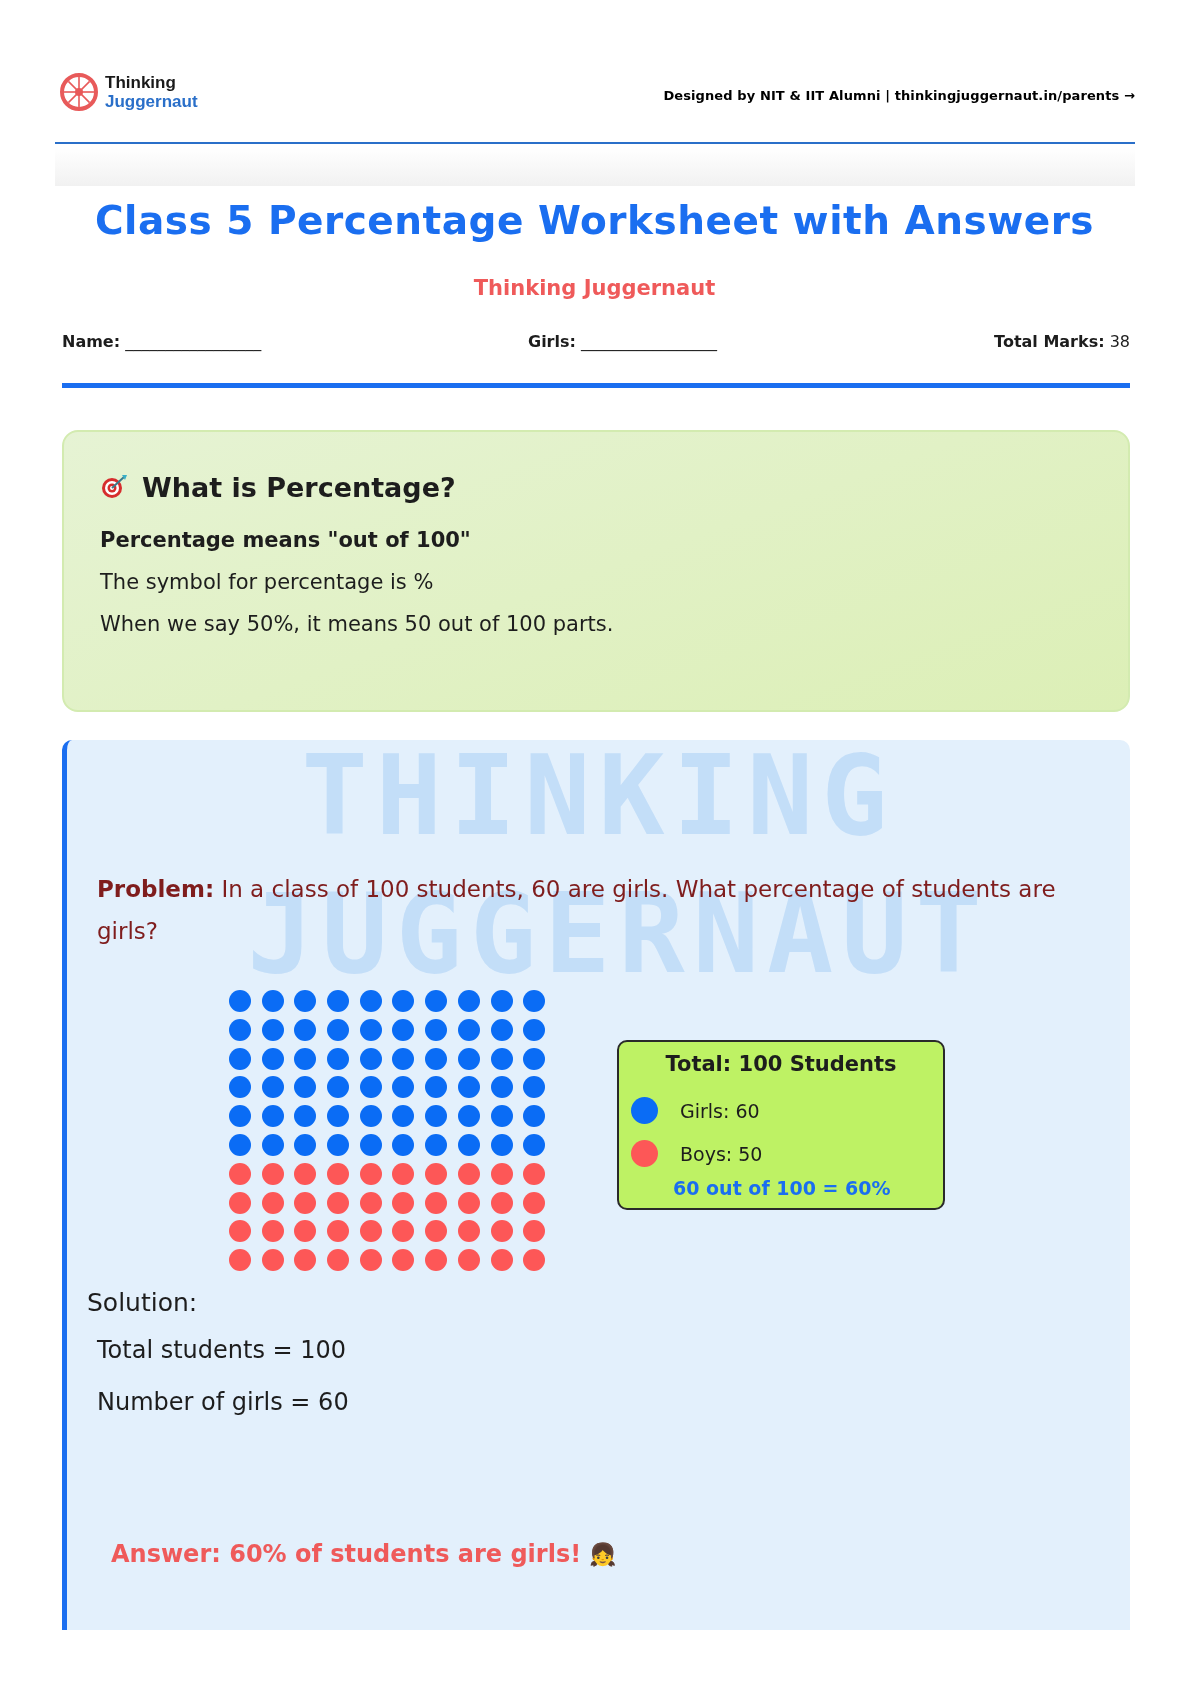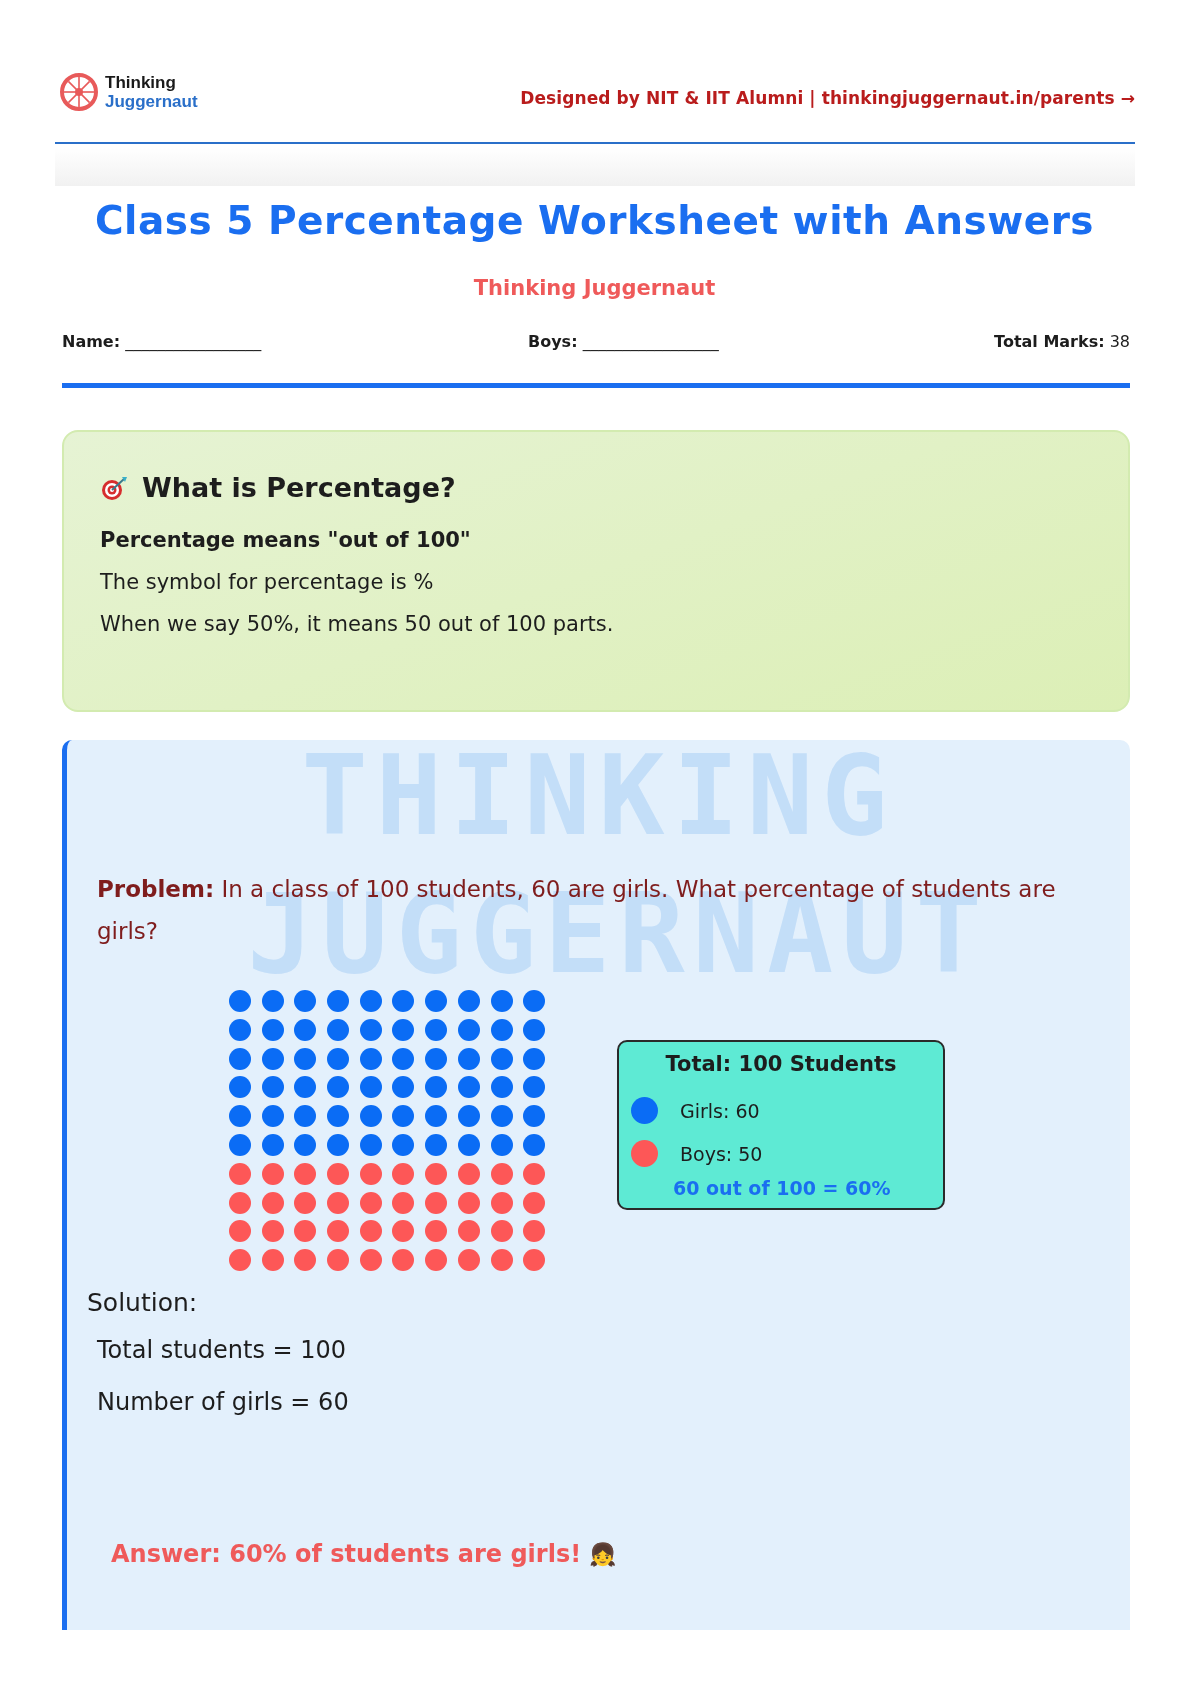--- a/index.html
+++ b/index.html
@@ -5,56 +5,56 @@
   * { box-sizing: border-box; margin: 0; padding: 0; }
   html, body { width: 1189px; height: 1683px; background: #ffffff; overflow: hidden; }
   body { position: relative; font-family: "DejaVu Sans", sans-serif; color: #1d1d1d; }
 
   .header { position: absolute; left: 55px; top: 62px; width: 1080px; height: 82px; border-bottom: 2px solid #2a6fc9; }
   .logo { position: absolute; left: 4px; top: 10px; display: flex; align-items: center; }
   .logo-mark { width: 40px; height: 40px; }
   .logo-text { margin-left: 6px; line-height: 19px; font-family: "Liberation Sans", sans-serif; font-weight: bold; font-size: 17px; }
   .logo-text .l1 { color: #1a1a1a; }
   .logo-text .l2 { color: #2a6fc9; }
-  .header-link { position: absolute; right: 0; top: 26px; font-size: 17px; font-weight: bold; color: #b91c1c; font-family: "DejaVu Sans", sans-serif; letter-spacing: 0.1px; }
+  .header-link { position: absolute; right: 0; top: 26px; font-size: 13px; font-weight: bold; color: #000000; font-family: "DejaVu Sans", sans-serif; letter-spacing: 0.1px; }
 
   .fade-band { position: absolute; left: 55px; top: 148px; width: 1080px; height: 38px;
     background: linear-gradient(to bottom, #ffffff 0%, #f1f1f1 100%); }
 
   .title { position: absolute; left: 0; top: 198px; width: 1189px; text-align: center; font-size: 39px; font-weight: bold; color: #1a6ef0; letter-spacing: 0.5px; }
   .subtitle { position: absolute; left: 0; top: 276px; width: 1189px; text-align: center; font-size: 21px; color: #ef5a5a; font-weight: bold; }
 
   .meta-row { position: absolute; left: 62px; top: 332px; width: 1068px; height: 26px; font-size: 16px; }
   .meta-row .name { position: absolute; left: 0; top: 0; }
   .meta-row .date { position: absolute; left: 466px; top: 0; }
   .meta-row .marks { position: absolute; right: 0; top: 0; }
   .meta-row b { font-weight: bold; }
 
   .thick-rule { position: absolute; left: 62px; top: 383px; width: 1068px; height: 5px; background: #1a6ef0; }
 
   .intro-box { position: absolute; left: 62px; top: 430px; width: 1068px; height: 282px; border-radius: 16px;
     background: linear-gradient(160deg, #e6f3d4 0%, #dcefb6 100%); border: 2px solid #d3ebb0; }
-  .intro-title { position: absolute; left: 36px; top: 40px; font-size: 27px; font-weight: bold; color: #1d1d1d; display: flex; align-items: center; }
+  .intro-title { position: absolute; left: 36px; top: 40px; font-size: 27px; font-weight: bold; color: #1d1d1d; display: flex; align-items: flex-start; }
   .intro-title .ico { width: 28px; height: 28px; margin-right: 14px; }
   .intro-line { position: absolute; left: 36px; font-size: 21px; color: #1d1d1d; }
   .intro-line.bold { font-weight: bold; }
 
   .sample-box { position: absolute; left: 62px; top: 740px; width: 1068px; height: 890px;
     background: #e3f0fc; border-left: 5px solid #1a6ef0; border-radius: 10px 10px 0 0; overflow: hidden; }
   .watermark { position: absolute; left: 0; width: 100%; text-align: center; font-size: 110px; font-weight: bold;
     color: #b9d8f7; opacity: 0.75; letter-spacing: 8px; font-family: "DejaVu Sans Mono", monospace; }
   .sample-title { position: absolute; left: 30px; top: 62px; font-size: 26px; font-weight: bold; color: #ef5a5a; display: flex; align-items: center; }
   .sample-title .ico { width: 28px; height: 28px; margin-right: 14px; }
   .problem { position: absolute; left: 30px; top: 128px; width: 1000px; font-size: 23px; line-height: 42px; color: #7f1d1d; }
   .problem b { font-weight: bold; }
 
   .dot-grid { position: absolute; left: 162px; top: 250px; display: grid; grid-template-columns: repeat(10, 22px); column-gap: 10.7px; row-gap: 6.8px; }
   .dot { width: 22px; height: 22px; border-radius: 50%; }
 
-  .legend { position: absolute; left: 550px; top: 300px; width: 328px; height: 170px; background: #5eead4;
+  .legend { position: absolute; left: 550px; top: 300px; width: 328px; height: 170px; background: #bef264;
     border: 2px solid #2a2a2a; border-radius: 10px; }
   .legend-title { position: absolute; left: 0; top: 10px; width: 100%; text-align: center; font-size: 21px; font-weight: bold; color: #1d1d1d; }
   .legend-item { position: absolute; left: 12px; display: flex; align-items: center; font-size: 19px; }
   .legend-item .swatch { width: 27px; height: 27px; border-radius: 50%; margin-right: 22px; }
   .legend-formula { position: absolute; left: 54px; top: 135px; font-size: 19px; font-weight: bold; color: #1a6ef0; }
 
   .solution-head { position: absolute; left: 20px; top: 548px; font-size: 25px; font-weight: normal; }
   .sol-line { position: absolute; left: 30px; font-size: 24px; color: #1d1d1d; }
   .answer { position: absolute; left: 30px; top: 800px; font-size: 24px; font-weight: bold; color: #ef5a5a; margin-left: 14px; }
   .answer .emoji { font-size: 22px; margin-left: 8px; color: #e8a800; }
@@ -86,21 +86,21 @@
 
 <h1 class="title">Class 5 Percentage Worksheet with Answers</h1>
 <div class="subtitle">Thinking Juggernaut</div>
 
 <div class="meta-row">
   <div class="name">
     <b>Name:</b>
     <span>_________________</span>
   </div>
   <div class="date">
-    <b>Boys:</b>
+    <b>Girls:</b>
     <span>_________________</span>
   </div>
   <div class="marks">
     <b>Total Marks:</b>
     <span>38</span>
   </div>
 </div>
 
 <div class="thick-rule"></div>
 

